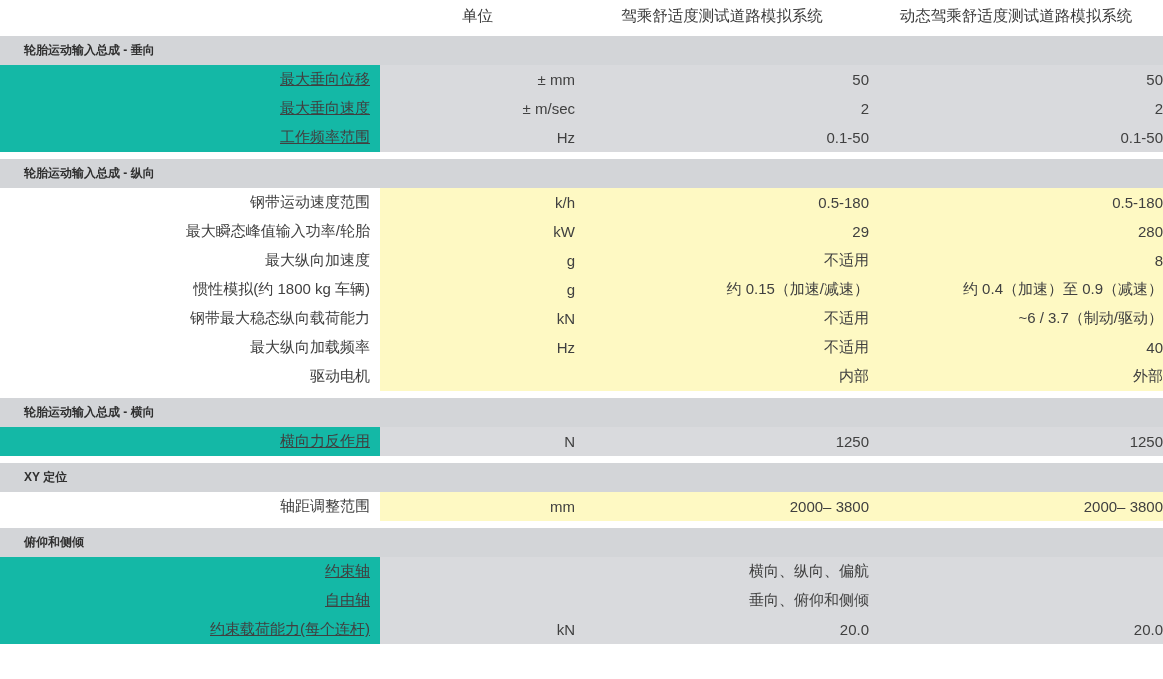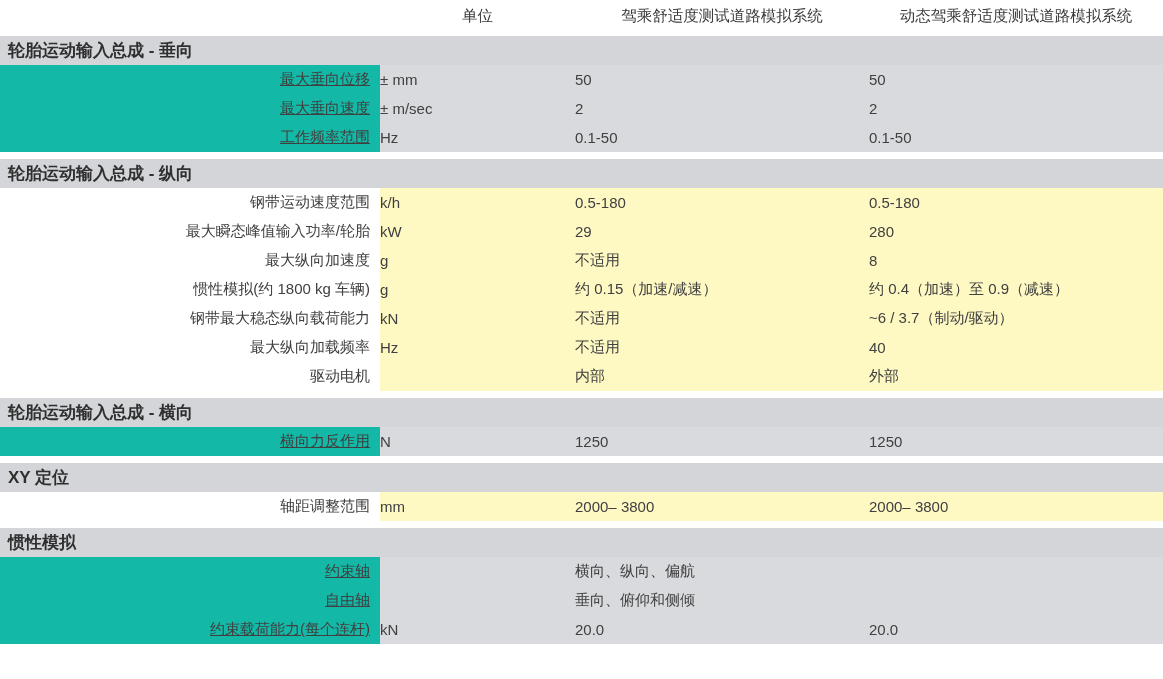--- a/index.html
+++ b/index.html
@@ -41,42 +41,42 @@
     background: #ffffff;
     padding-bottom: 4px;
   }
   tr.header-row th.blank { background: #ffffff; }
 
   
   tr.section td {
     height: 29px;
     background: #d3d5d8;
     font-weight: bold;
-    font-size: 17px;
+    font-size: 12px;
     color: #2f2f2f;
-    padding-left: 8px;
+    padding-left: 24px;
     text-align: left;
   }
   tr.section td.gapcell {
     background: #d3d5d8;
   }
 
   
   tr.data td {
     height: 29px;
     font-size: 15px;
   }
   tr.data td.label {
     text-align: right;
     padding-right: 10px;
     color: #404040;
   }
   tr.data td.unit,
   tr.data td.val {
-    text-align: left;
+    text-align: right;
     color: #404040;
   }
   
   .sh-label { background: #14b8a6; text-decoration: underline; }
   .sh-cell  { background: #d9dadd; }
   .wh-label { background: #ffffff; }
   .wh-cell  { background: #fef9c3; }
 
   .spacer-row td { height: 7px; background: #ffffff; padding: 0; }
 
@@ -199,21 +199,21 @@
       <tr class="data">
         <td class="label wh-label">轴距调整范围</td>
         <td class="unit cellpad wh-cell">mm</td>
         <td class="val cellpad wh-cell">2000– 3800</td>
         <td class="val cellpad wh-cell">2000– 3800</td>
       </tr>
       <tr class="spacer-row">
         <td colspan="4"></td>
       </tr>
       <tr class="section">
-        <td colspan="2">惯性模拟</td>
+        <td colspan="2">俯仰和侧倾</td>
         <td class="gapcell"></td>
         <td class="gapcell"></td>
       </tr>
       <tr class="data">
         <td class="label sh-label">约束轴</td>
         <td class="unit cellpad sh-cell"></td>
         <td class="val cellpad sh-cell">横向、纵向、偏航</td>
         <td class="val cellpad sh-cell"></td>
       </tr>
       <tr class="data">

